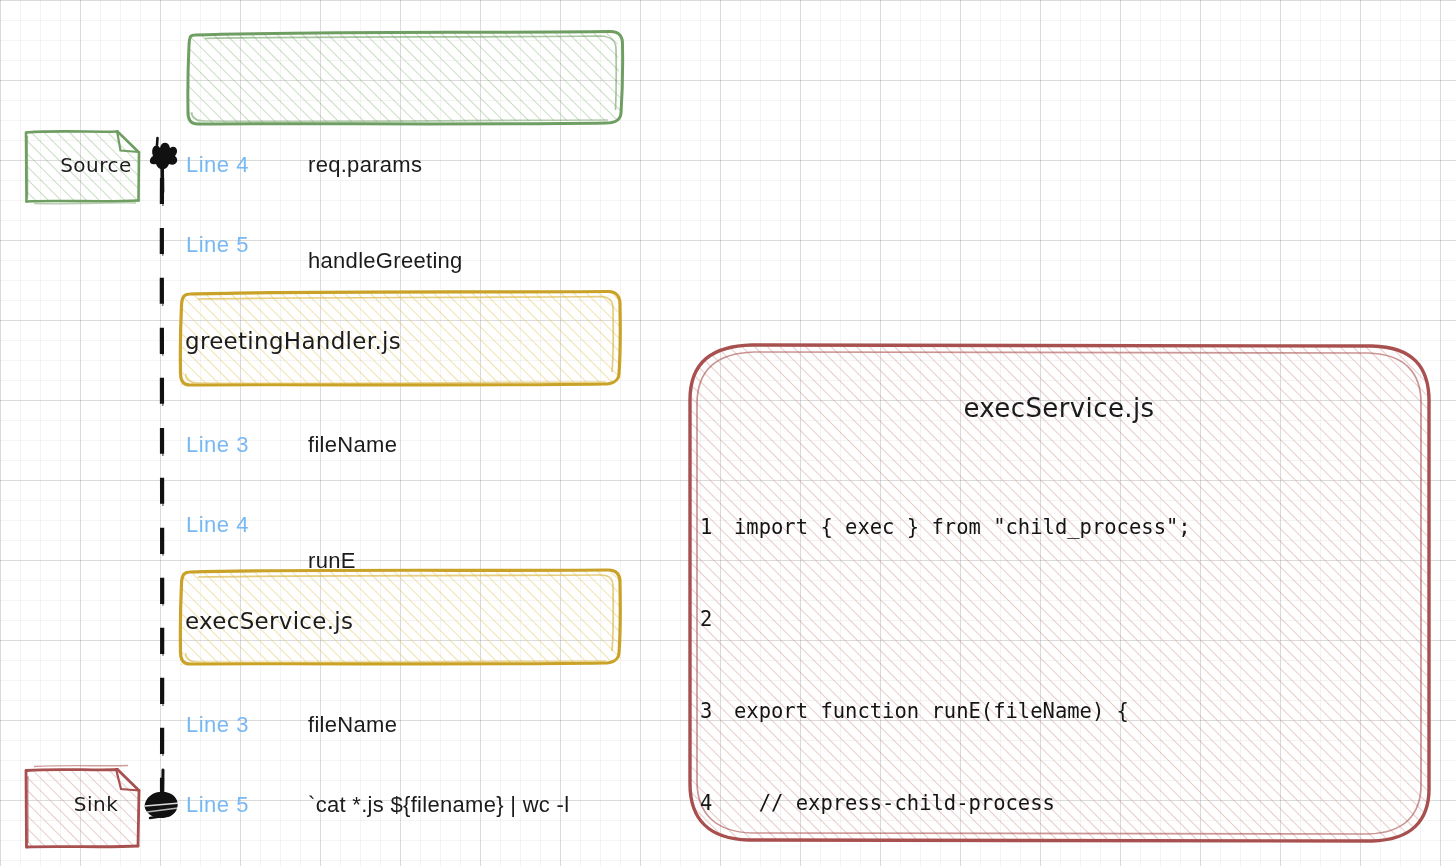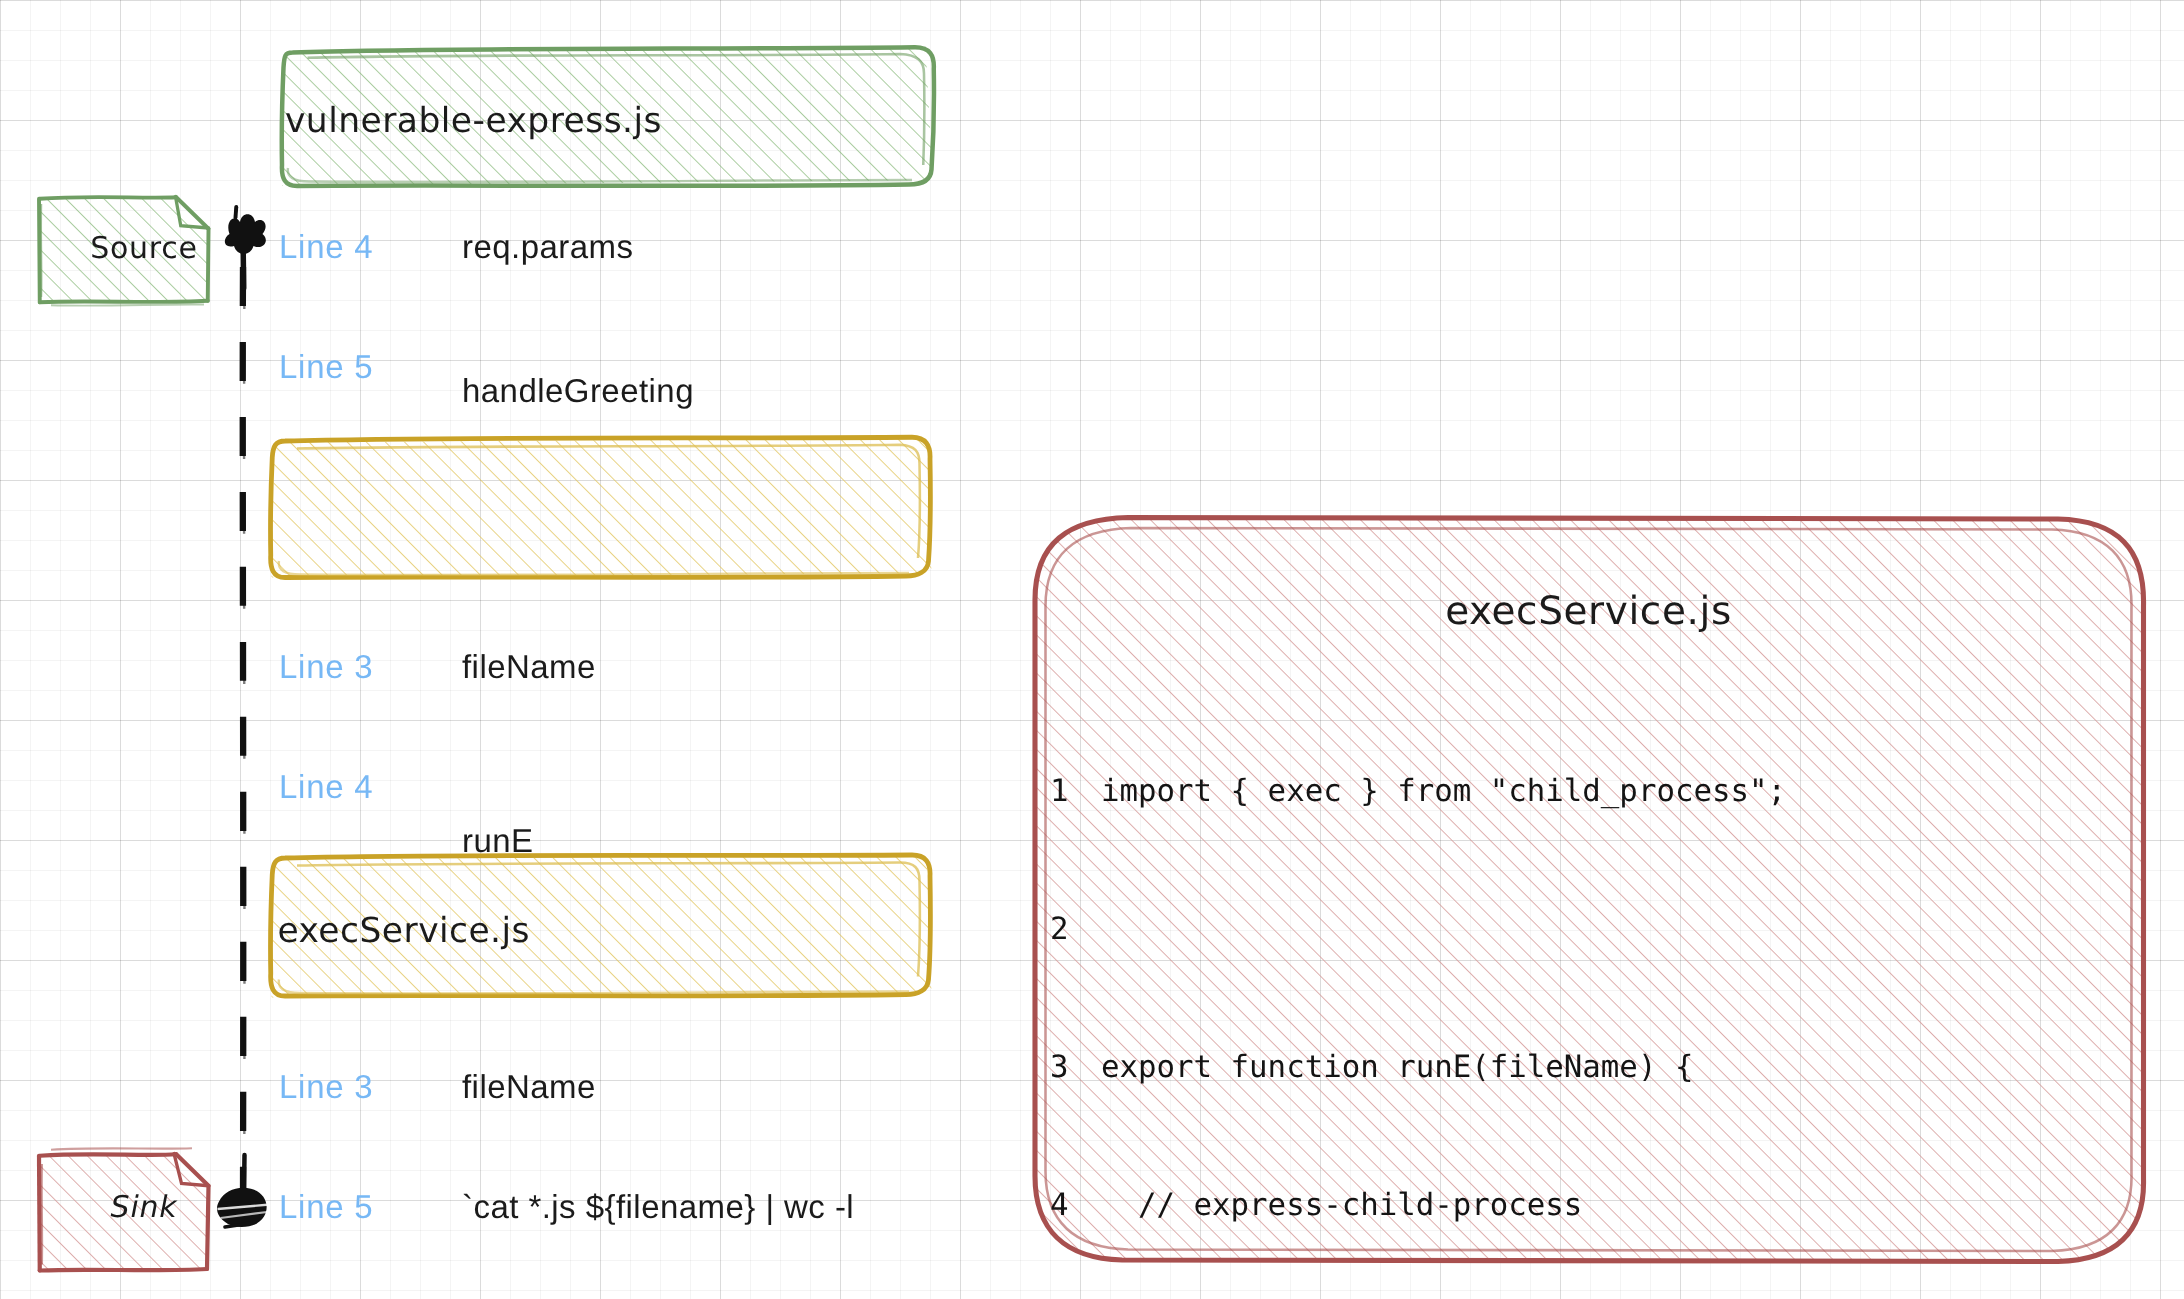--- a/index.html
+++ b/index.html
@@ -207,23 +207,23 @@
                L1429 786 C1430 822, 1410 840, 1372 841
                L 748 840 C710 839, 690 820, 690 784 Z" fill="none" stroke="#a8504f" stroke-width="3.4" stroke-linecap="round"></path>
       <path d="M697 404 C697 370, 717 353, 754 352
                L1368 353 C1404 354, 1422 372, 1421 406
                L1421 782 C1422 815, 1404 833, 1368 834
                L 752 833 C716 832, 697 814, 697 781 Z" fill="none" stroke="#a8504f" stroke-width="1.7" opacity="0.6"></path>
     </g>
   </svg>
 
   <div class="abs notelabel" style="left:46px;top:153px;width:100px;text-align:center;">Source</div>
-  <div class="abs notelabel" style="left:46px;top:792px;width:100px;text-align:center;font-style:italic;">Sink</div>
-
-  <div class="abs hand boxlabel" style="left:190px;top:68px;">vulnerable-express.js</div>
+  <div class="abs notelabel" style="left:46px;top:792px;width:100px;text-align:center;">Sink</div>
+
+  <div class="abs hand boxlabel" style="left:185px;top:328px;">greetingHandler.js</div>
   <div class="abs hand boxlabel" style="left:185px;top:608px;">execService.js</div>
 
   <div class="abs" style="left:186px;top:152px;">
     <span class="linelabel">Line 4</span>
     <span class="linevalue" style="position:absolute;left:122px;top:0;white-space:nowrap;">req.params</span>
   </div>
 
   <div class="abs" style="left:186px;top:232px;">
     <span class="linelabel">Line 5</span>
     <span class="linevalue" style="position:absolute;left:122px;top:16px;white-space:nowrap;">handleGreeting</span>

